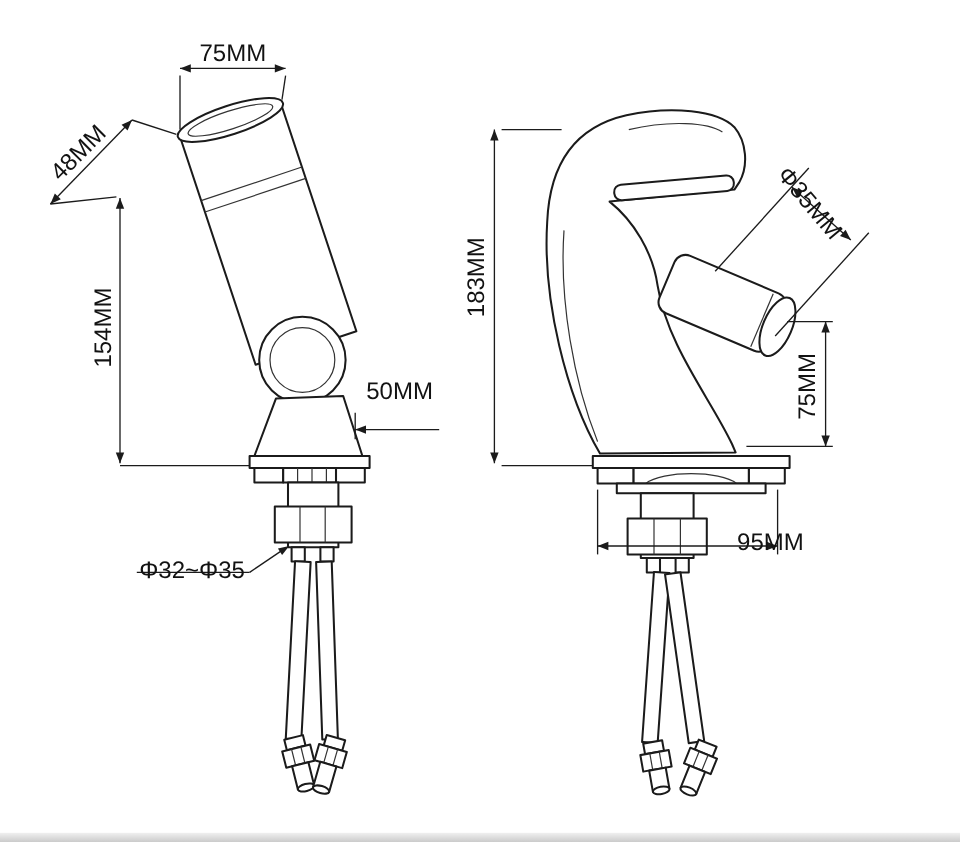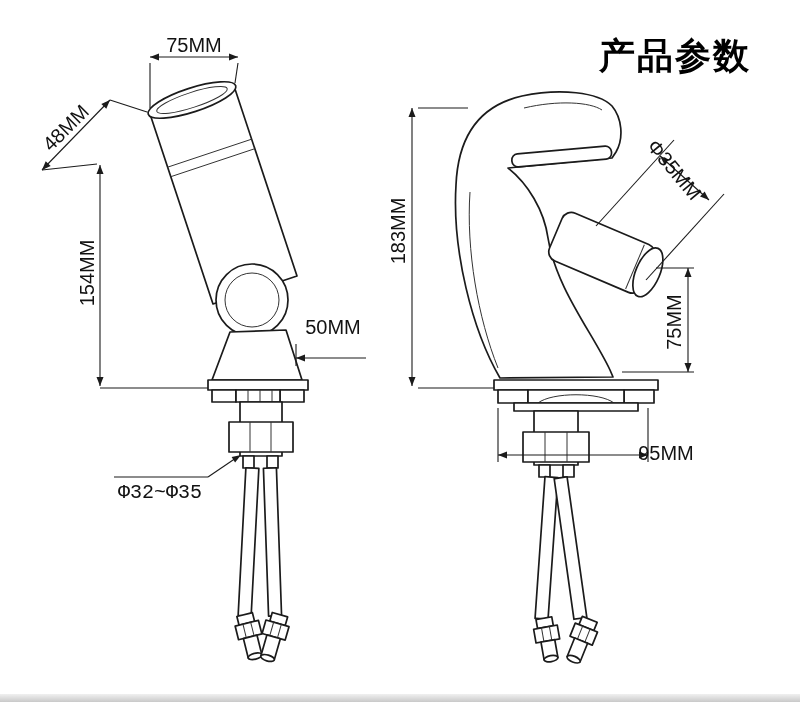--- a/index.html
+++ b/index.html
@@ -204,27 +204,26 @@
       <polygon class="ar" points="688,372 684.5,363 691.5,363"></polygon>
 
       <line class="dim" x1="498" y1="408" x2="498" y2="462"></line>
       <line class="dim" x1="648" y1="408" x2="648" y2="462"></line>
       <line class="dim" x1="498" y1="455" x2="648" y2="455"></line>
       <polygon class="ar" points="498,455 507,451.5 507,458.5"></polygon>
       <polygon class="ar" points="648,455 639,451.5 639,458.5"></polygon>
     </g>
   </svg>
 
-  <div class="page-title">产品参数</div>
 
   <div class="dim-label" style="left:194px;top:45px;">75MM</div>
   <div class="dim-label" style="left:66px;top:128px;--r:-45deg;">48MM</div>
   <div class="dim-label" style="left:87px;top:273px;--r:-90deg;">154MM</div>
   <div class="dim-label" style="left:333px;top:327px;">50MM</div>
-  <div class="dim-label" style="left:160px;top:492px;font-family:Liberation Mono, monospace;">Φ32~Φ35</div>
+  <div class="dim-label" style="left:160px;top:476px;">Φ32~Φ35</div>
 
   <div class="dim-label" style="left:398px;top:231px;--r:-90deg;">183MM</div>
   <div class="dim-label" style="left:674px;top:170px;--r:50deg;">Φ35MM</div>
   <div class="dim-label" style="left:674px;top:322px;--r:-90deg;">75MM</div>
-  <div class="dim-label" style="left:666px;top:453px;text-align:right;">95MM</div>
+  <div class="dim-label" style="left:642px;top:453px;text-align:right;">95MM</div>
 
   <div class="bottom-strip"></div>
 </div>
 
 </body></html>

